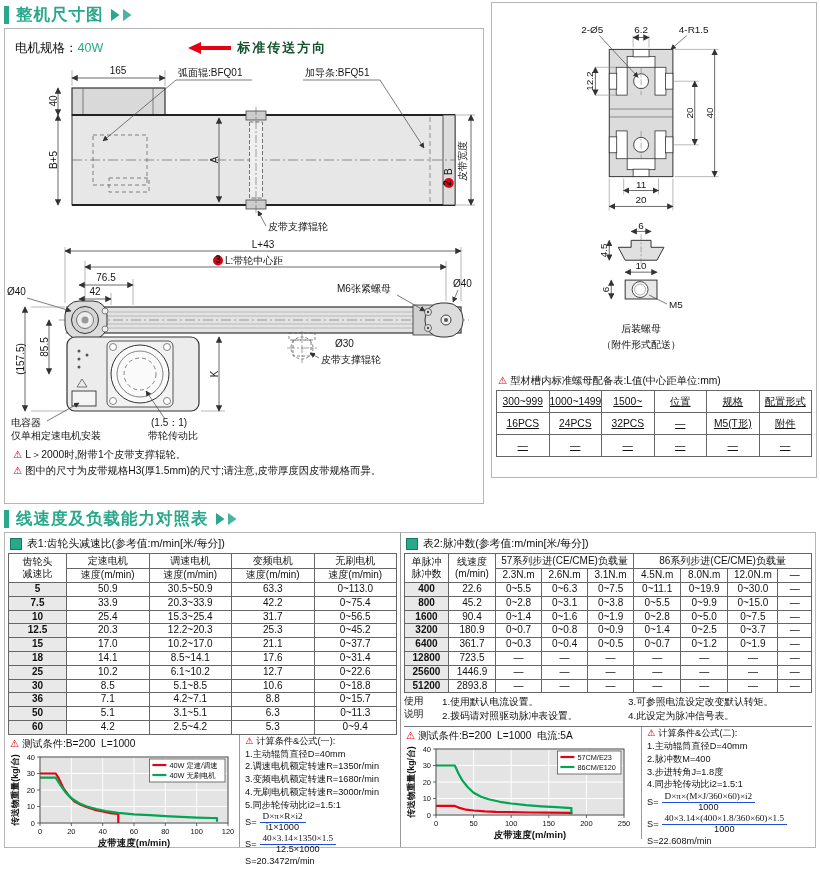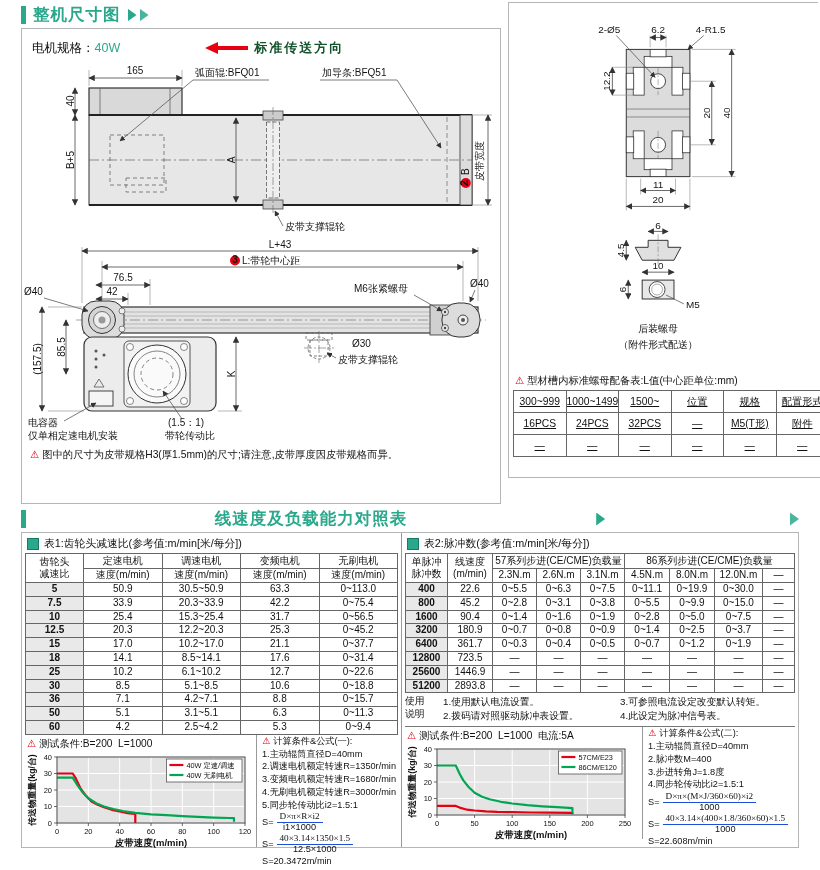--- a/index.html
+++ b/index.html
@@ -1,17 +1,17 @@
 <!DOCTYPE html>
 <html><head>
 <meta charset="utf-8">
 <style>
   html,body{margin:0;padding:0;background:#fff;}
   body{font-family:"Liberation Sans","DejaVu Sans",sans-serif;color:#111;}
-  .page{width:820px;height:870px;box-sizing:border-box;padding:2px 21px;overflow:hidden;background:#fff;border-radius:8px;}
+  .page{width:820px;height:870px;box-sizing:border-box;padding:2px 4px;overflow:hidden;background:#fff;border-radius:8px;}
   .teal{color:#2aa88c;}
   .warn{color:#e60012;font-weight:bold;margin-right:3px;}
   .sec-head{display:flex;align-items:center;gap:7px;height:26px;}
   .sec-bar{width:5px;height:18px;background:#2aa88c;}
   .sec-title{color:#2aa88c;font-weight:bold;font-size:16.5px;letter-spacing:1px;}
   .tri{width:9px;height:13px;background:#2aa88c;clip-path:polygon(0 0,100% 50%,0 100%);}
   .tri2{margin-left:-4px;opacity:.85;}
   .panel-box{border:1px solid #b5b5b5;background:#fff;box-sizing:border-box;}
   .top-row{display:flex;gap:7px;}
   .col-left{width:482px;}
@@ -226,20 +226,21 @@
 
           <text x="6" y="187" font-size="10.5">电容器</text>
           <text x="6" y="200" font-size="10.5">仅单相定速电机安装</text>
           <line x1="42" y1="182" x2="74" y2="164" stroke="#444" stroke-width="0.7" marker-end="url(#arw)"></line>
           <text x="146" y="187" font-size="10.5" fill="#2aa88c">(1.5：1)</text>
           <text x="143" y="200" font-size="10.5">带轮传动比</text>
           <line x1="160" y1="180" x2="141" y2="152" stroke="#444" stroke-width="0.7" marker-end="url(#arw)"></line>
         </svg>
 
         <div class="notes">
+            <div class="li-row"><span class="warn">⚠</span><span>L＞2000时,附带1个皮带支撑辊轮。</span></div>
             <div class="li-row"><span class="warn">⚠</span><span>图中的尺寸为皮带规格H3(厚1.5mm)的尺寸;请注意,皮带厚度因皮带规格而异。</span></div>
           </div>
       </div>
     </div>
 
     <div class="col-right">
       <div class="panel-box">
         <svg class="draw" width="324" height="215" viewBox="0 0 326 215" style="margin:4px auto 0;">
           <rect x="118" y="42" width="64" height="128" fill="#dcdcdc" stroke="#333" stroke-width="1"></rect>
 
@@ -342,21 +343,21 @@
                 <td>—</td>
                 <td>—</td>
                 <td>—</td>
               </tr>
             </tbody>
         </table>
       </div>
     </div>
   </div>
 
-  <div class="sec-head" style="margin-top:2px;justify-content:space-between;">
+  <div class="sec-head" style="margin-top:2px;">
     <span class="sec-bar"></span>
     <span class="sec-title">线速度及负载能力对照表</span>
     <span class="tri"></span>
     <span class="tri tri2"></span>
   </div>
 
   <div class="panel-box bottom-box">
 
     <div class="left-half">
       <div class="tbl-caption">

